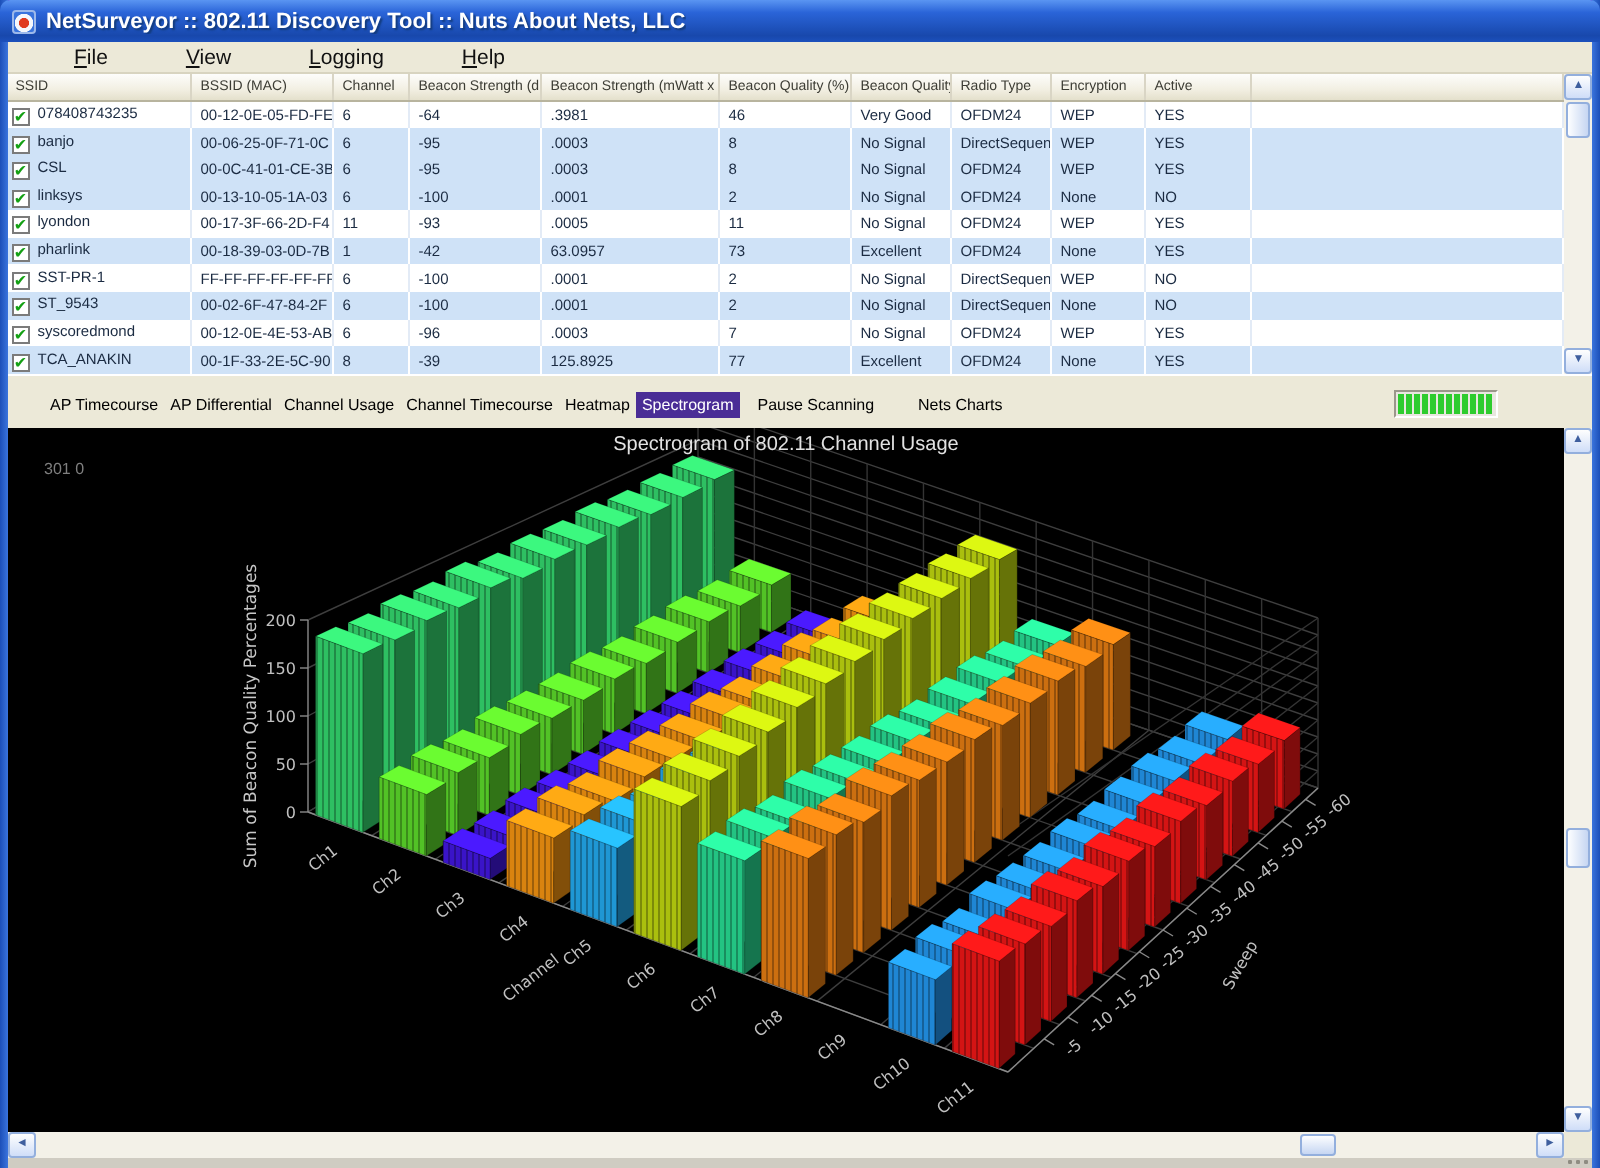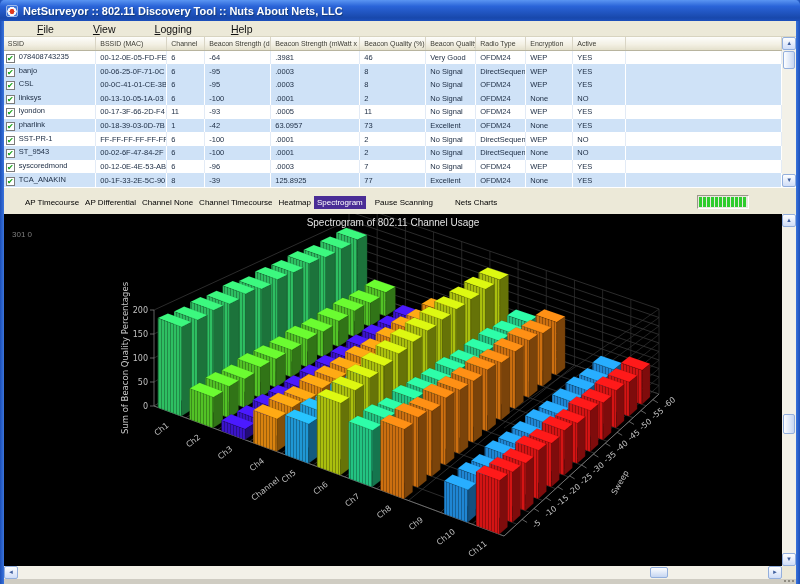--- a/index.html
+++ b/index.html
@@ -54,21 +54,21 @@
   .toolbar-inner .tool-btn:nth-child(7) { margin-left:6px; }
   .toolbar-inner .tool-btn:nth-child(8) { margin-left:16px; }
   .progress { position:absolute; left:693px; top:7px; width:52px; height:14px; background:#e9e7df;
      border:1px solid #9a978a; border-right-color:#fff; border-bottom-color:#fff; padding:1px; display:flex; gap:1px; }
   .progress-seg { width:3px; height:10px; background:#2ecc2e; flex:0 0 auto; }
 
   .chart-wrap { position:absolute; left:4px; right:4px; top:214px; height:352px; display:flex; }
   .chart-black { position:relative; width:778px; height:352px; background:#000; flex:0 0 auto; }
   .chart-title { position:absolute; left:0; right:0; top:3px; text-align:center; color:#e2e2e2;
      font-size:10px; }
-  .chart-corner { position:absolute; left:8px; top:16px; color:#7f7f7f; font-size:8px; }
+  .chart-corner { position:absolute; left:18px; top:16px; color:#7f7f7f; font-size:8px; }
 
   .hsb { position:absolute; left:4px; right:4px; top:566px; height:13px; background:#f3f1e8; display:flex; }
   .hsb .sb-btn { height:13px; }
   .hsb-track { position:relative; flex:1; }
   .hsb-thumb { position:absolute; top:1px; height:11px; width:18px; left:632px;
      background:linear-gradient(180deg,#fdfeff,#c6d6f2); border:1px solid #93afdd; border-radius:2px; }
   .hsb-corner { width:14px; height:13px; background:#ece9d8; }
 
   .bottom-strip { position:absolute; left:4px; right:4px; top:579px; height:5px; background:#cfccc2; }
   .grip { position:absolute; right:1px; top:0; width:12px; height:5px;
@@ -263,21 +263,21 @@
       <div class="sb-btn">▲</div>
       <div class="sb-thumb" style="top:14px;height:18px;"></div>
       <div class="sb-btn down">▼</div>
     </div>
   </div>
 
   <div class="toolbar">
     <div class="toolbar-inner">
         <span class="tool-btn">AP Timecourse</span>
         <span class="tool-btn">AP Differential</span>
-        <span class="tool-btn">Channel None</span>
+        <span class="tool-btn">Channel Usage</span>
         <span class="tool-btn">Channel Timecourse</span>
         <span class="tool-btn">Heatmap</span>
         <span class="tool-btn selected">Spectrogram</span>
         <span class="tool-btn">Pause Scanning</span>
         <span class="tool-btn">Nets Charts</span>
       </div>
     <div class="progress">
         <div class="progress-seg"></div>
         <div class="progress-seg"></div>
         <div class="progress-seg"></div>

